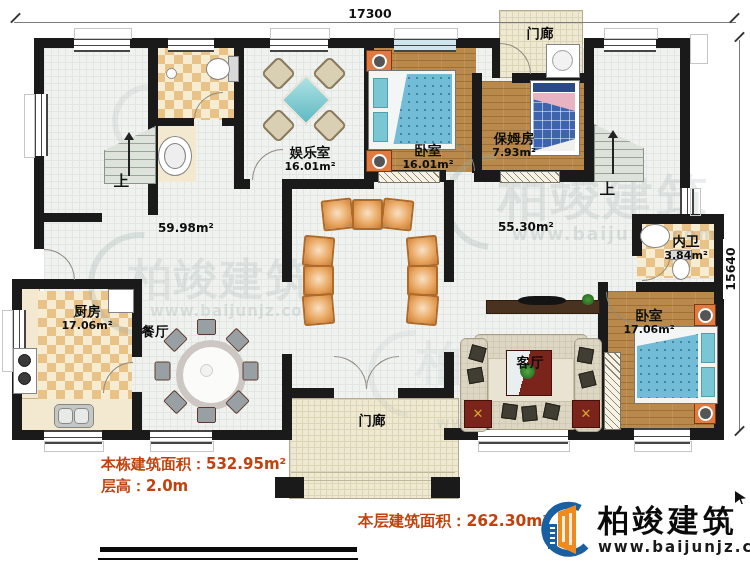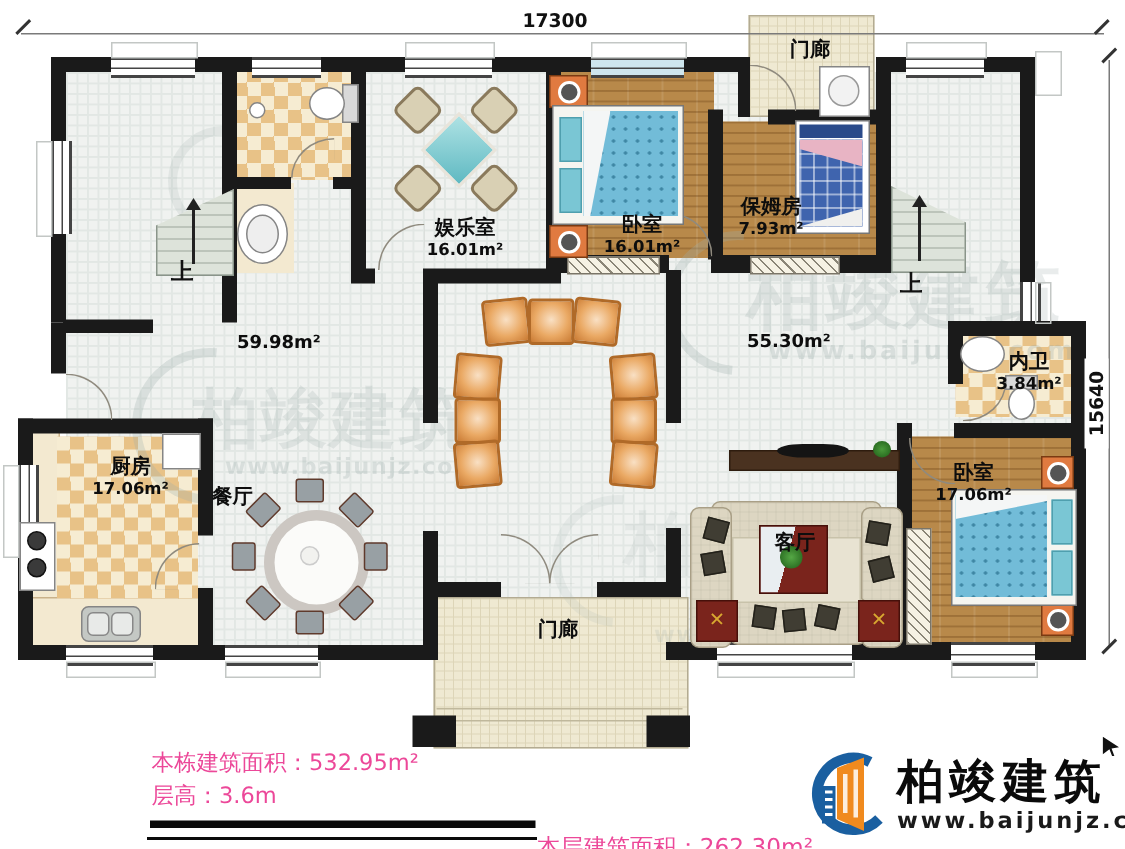--- a/index.html
+++ b/index.html
@@ -33,21 +33,21 @@
   .uplabel{position:absolute;font-size:15px;font-weight:bold;color:#111;}
   .stair{position:absolute;background-color:#dde3da;border:1px solid #8a958a;
     background-image:linear-gradient(#9aa59a 1px,transparent 1px);background-size:100% 8px;}
   .seat{position:absolute;width:27px;height:27px;border:2px solid #b06a28;border-radius:3px;
     background:radial-gradient(circle at 50% 45%,#f9e0c4 0%,#eaa964 55%,#c97a33 100%);}
   .dchair{position:absolute;width:17px;height:14px;background:#98a0a4;border:1px solid #5f3a2c;border-radius:2px;}
   .fixt{position:absolute;background:#fff;border:1px solid #858585;}
   .dimline{position:absolute;background:#7a7a7a;}
   .dimtick{position:absolute;background:#333;}
   .dimtext{position:absolute;font-size:12.5px;font-weight:bold;color:#111;background:#fff;text-align:center;}
-  .ann{position:absolute;font-size:15px;font-weight:normal;color:#ec4899;white-space:nowrap;margin-top:44px;}
+  .ann{position:absolute;font-size:15px;font-weight:bold;color:#c2410c;white-space:nowrap;}
   .wmt{position:absolute;color:#93a5a3;font-weight:bold;white-space:nowrap;pointer-events:none;}
   .wms{position:absolute;border:6px solid;border-radius:50%;border-color:#9fb0ad transparent transparent #9fb0ad;pointer-events:none;}
   .sofa{position:absolute;background:#ddd6c2;border:1px solid #a99f86;border-radius:6px;
     background-image:linear-gradient(rgba(0,0,0,.05) 1px,transparent 1px),linear-gradient(90deg,rgba(0,0,0,.05) 1px,transparent 1px);
     background-size:6px 6px;}
   .cush{position:absolute;width:13px;height:13px;background:#403d33;border:1px solid #23211a;}
   .mtable{position:absolute;background:#7a241c;border:1px solid #46100a;}
 </style>
 </head>
 <body>
@@ -311,21 +311,21 @@
   <div class="dimline" style="left:14px;top:22px;width:722px;height:1px;"></div>
   <div class="dimtick" style="left:9px;top:17px;width:13px;height:2px;transform:rotate(-45deg);"></div>
   <div class="dimtick" style="left:728px;top:17px;width:13px;height:2px;transform:rotate(-45deg);"></div>
   <div class="dimtext" style="left:338px;top:6px;width:64px;height:16px;">17300</div>
   <div class="dimline" style="left:739px;top:40px;width:1px;height:392px;"></div>
   <div class="dimtick" style="left:733px;top:36px;width:13px;height:2px;transform:rotate(-45deg);"></div>
   <div class="dimtick" style="left:733px;top:430px;width:13px;height:2px;transform:rotate(-45deg);"></div>
   <div class="dimtext" style="left:701px;top:261px;width:60px;height:16px;transform:rotate(-90deg);">15640</div>
 
   <div class="ann" style="left:101px;top:455px;">本栋建筑面积：532.95m²</div>
-  <div class="ann" style="left:101px;top:477px;">层高：3.6m</div>
+  <div class="ann" style="left:101px;top:477px;">层高：2.0m</div>
   <div class="abs" style="left:100px;top:547px;width:257px;height:5px;background:#0a0a0a;"></div>
   <div class="abs" style="left:98px;top:558px;width:260px;height:2px;background:#0a0a0a;"></div>
   <div class="ann" style="left:358px;top:511px;font-size:15.5px;">本层建筑面积：262.30m²</div>
 
   <svg style="position:absolute;left:536px;top:496px;" width="56" height="64" viewBox="0 0 56 64">
     <path d="M44 12 A 24 24 0 1 0 50 50" fill="none" stroke="#1a5fa0" stroke-width="7"></path>
     <polygon points="22,16 40,9 40,58 22,50" fill="#f08a1e"></polygon>
     <rect x="26" y="20" width="3" height="26" fill="#fff" opacity="0.85"></rect>
     <rect x="33" y="17" width="3" height="32" fill="#fff" opacity="0.85"></rect>
     <rect x="12" y="28" width="9" height="25" fill="#1a5fa0"></rect>

